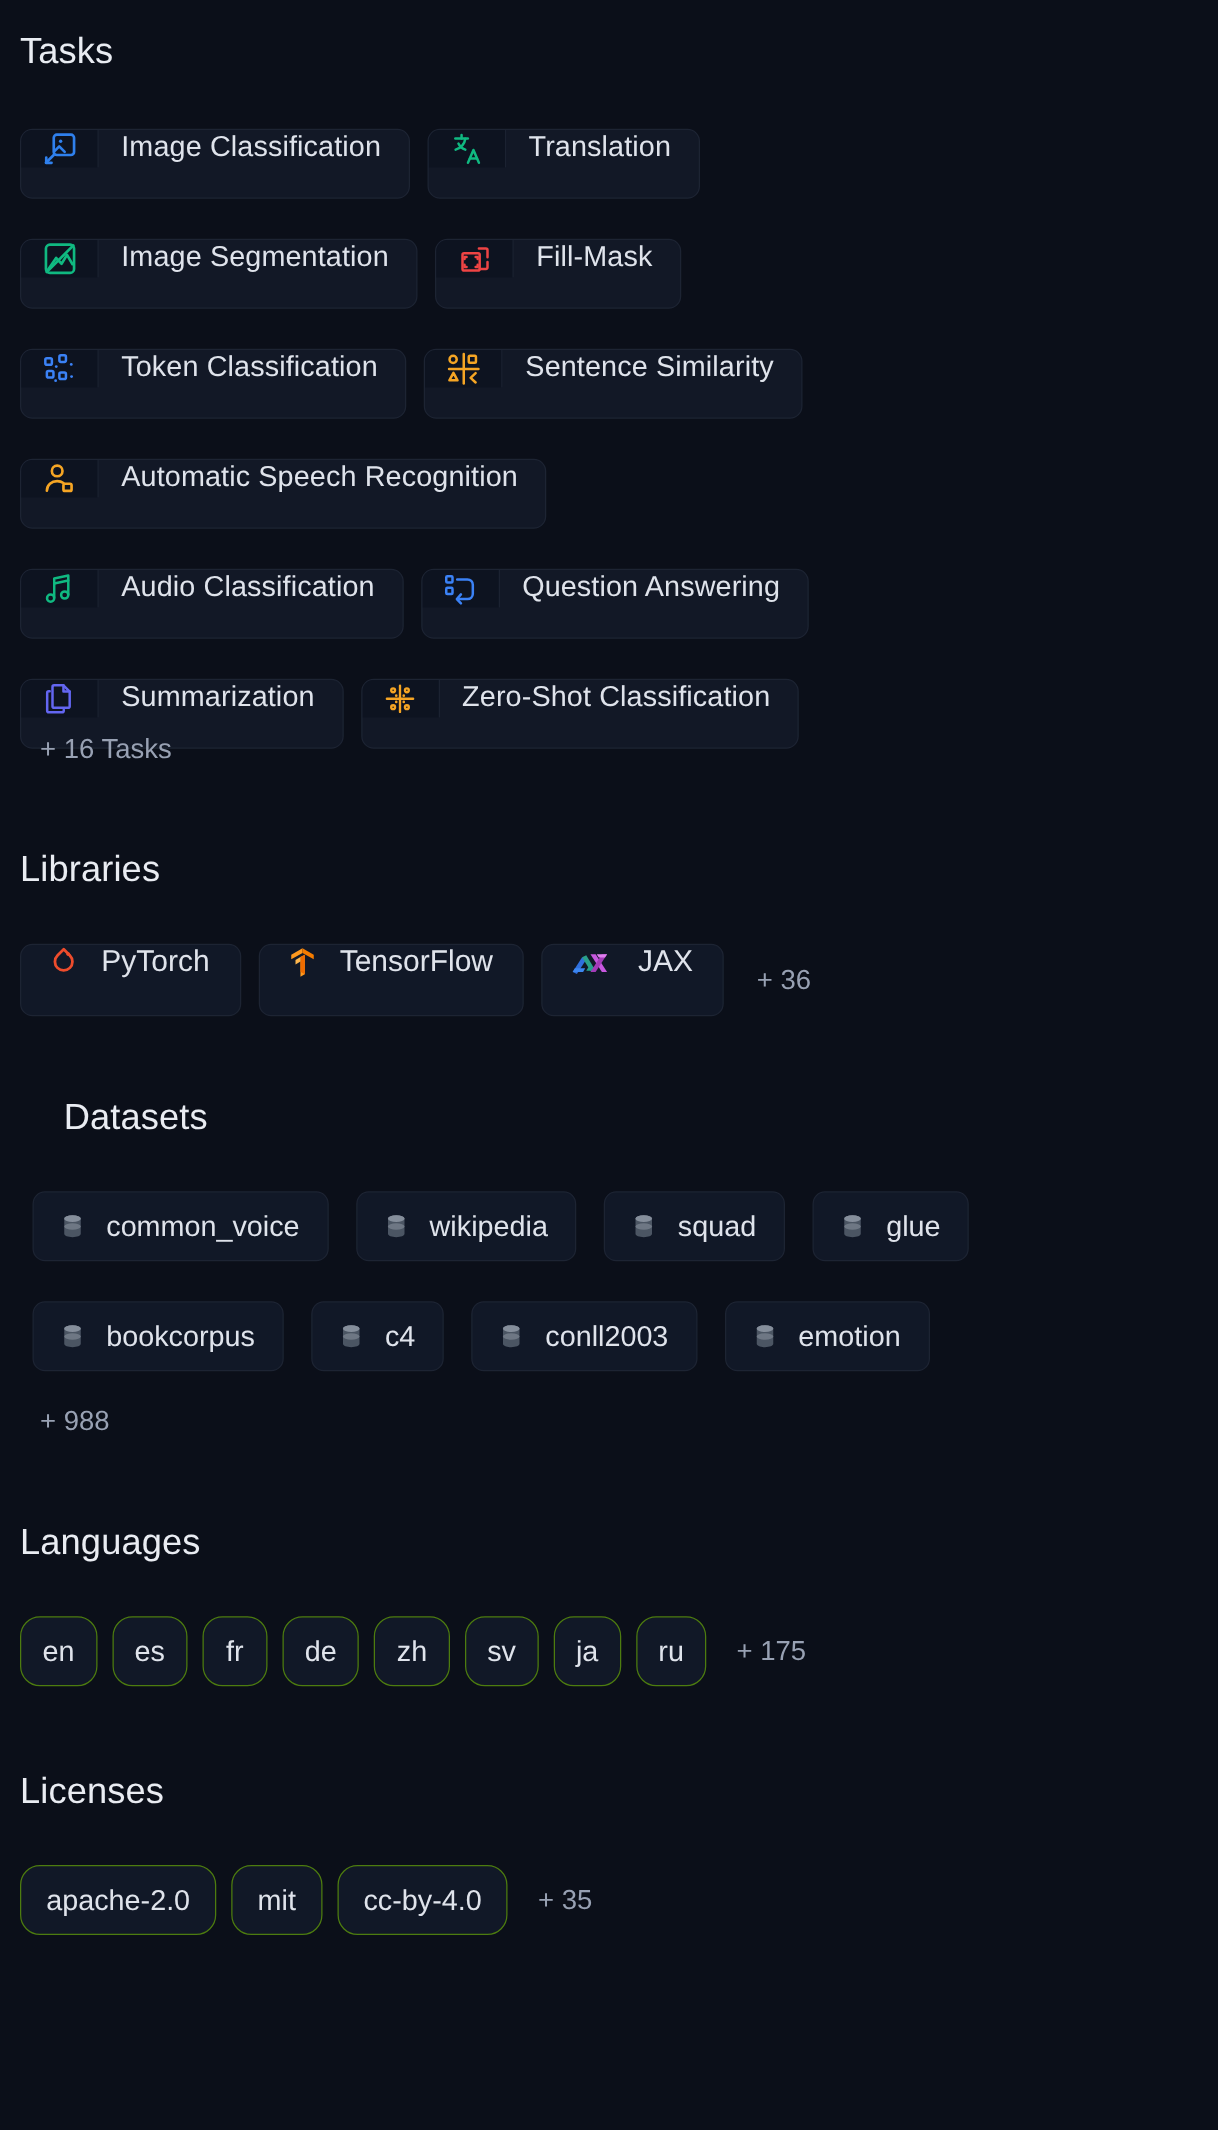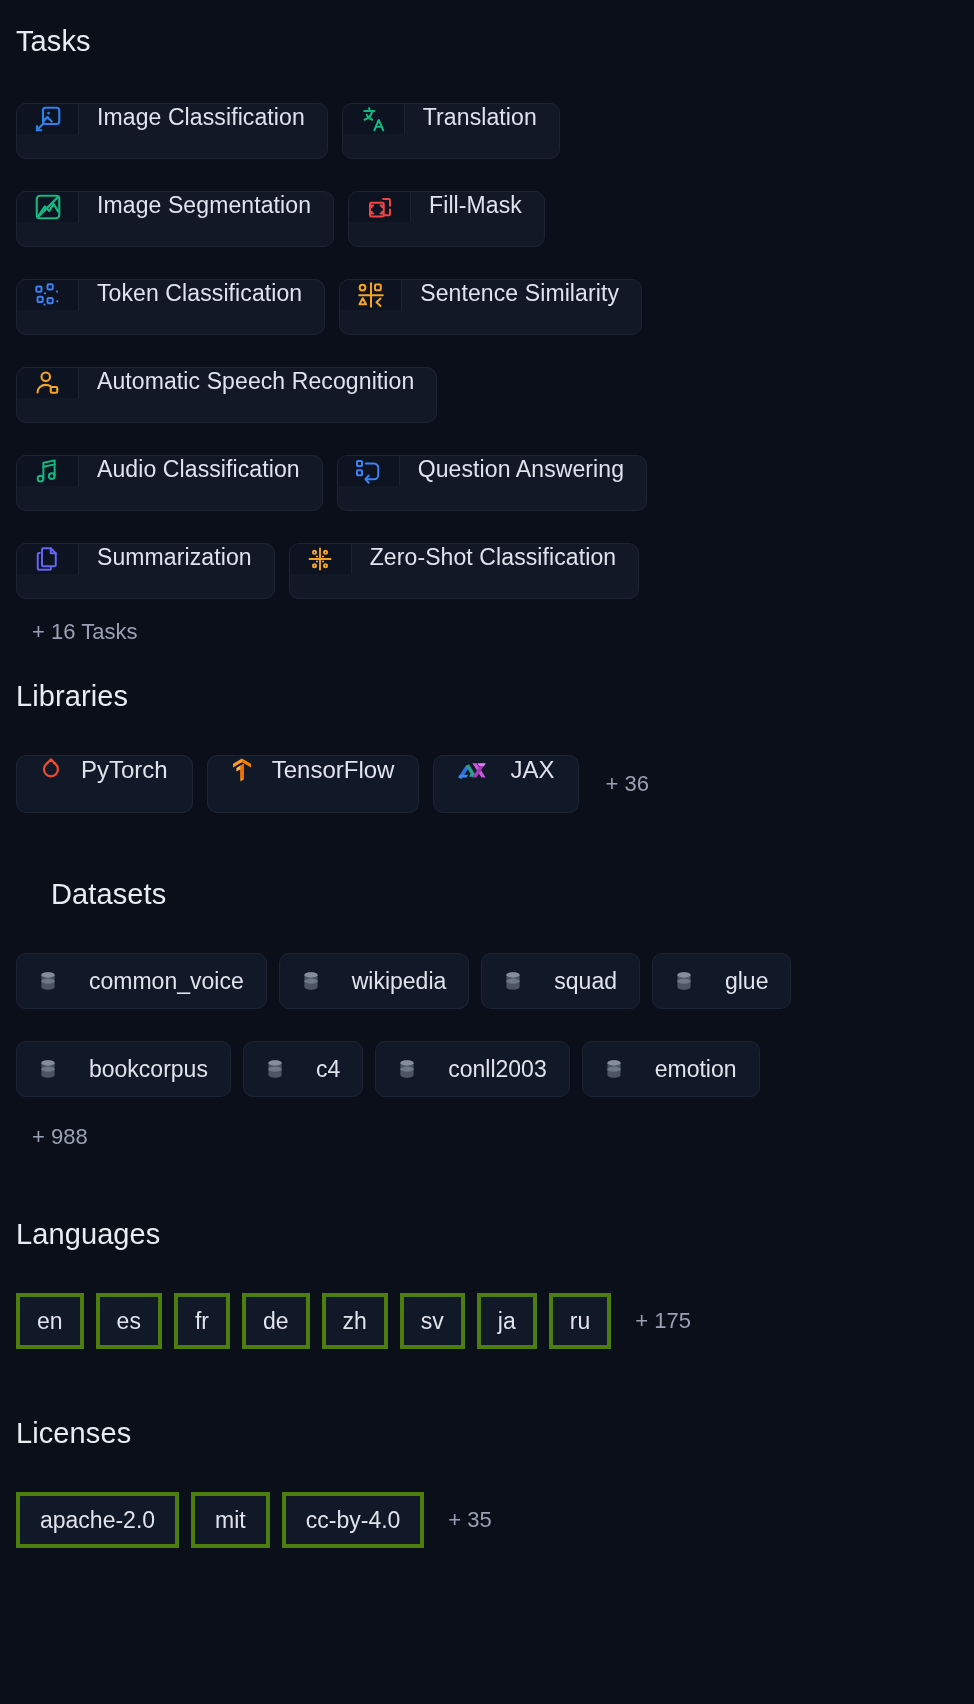--- a/index.html
+++ b/index.html
@@ -77,38 +77,38 @@
 
   
   .ds-pill {
     display: inline-flex;
     align-items: center;
     height: 56px;
     border: 1px solid #1d2433;
     border-radius: 10px;
     background: #111827;
     padding: 0 22px 0 18px;
-    margin: 0 12px 16px 0;
-    gap: 28px;
+    margin: 0 12px 16px 10px;
+    gap: 14px;
   }
   .ds-pill .label {
     font-size: 23px;
     color: #dfe3eb;
     white-space: nowrap;
   }
 
   
   .tag-pill {
     display: inline-flex;
     align-items: center;
     justify-content: center;
     height: 56px;
     min-width: 52px;
-    border: 4px solid #4d7c0f;
-    border-radius: 0;
+    border: 1px solid #4d7c0f;
+    border-radius: 16px;
     background: #111827;
     padding: 0 17px;
     margin: 0 12px 0 0;
     font-size: 23px;
     color: #dfe3eb;
     white-space: nowrap;
   }
   .license-pill { padding: 0 20px; }
 
   
@@ -116,21 +116,21 @@
     font-size: 22px;
     color: #98a1b3;
     white-space: nowrap;
     display: inline-flex;
     align-items: center;
   }
 
   
   #tasks-title       { position: absolute; left: 16px; top: 27px; }
   #tasks-rows        { position: absolute; left: 16px; top: 103px; width: 940px; }
-  #tasks-more        { position: absolute; left: 32px; top: 586px; margin-top: 33px; }
+  #tasks-more        { position: absolute; left: 32px; top: 586px; }
 
   #libraries-title   { position: absolute; left: 16px; top: 682px; }
   #libraries-row     { position: absolute; left: 16px; top: 755px; width: 940px; }
 
   #datasets-title    { position: absolute; left: 16px; top: 880px; margin-left: 35px; }
   #datasets-rows     { position: absolute; left: 16px; top: 953px; width: 950px; }
   #datasets-more     { position: absolute; left: 32px; top: 1124px; }
 
   #languages-title   { position: absolute; left: 16px; top: 1220px; }
   #languages-row     { position: absolute; left: 16px; top: 1293px; width: 940px; }

